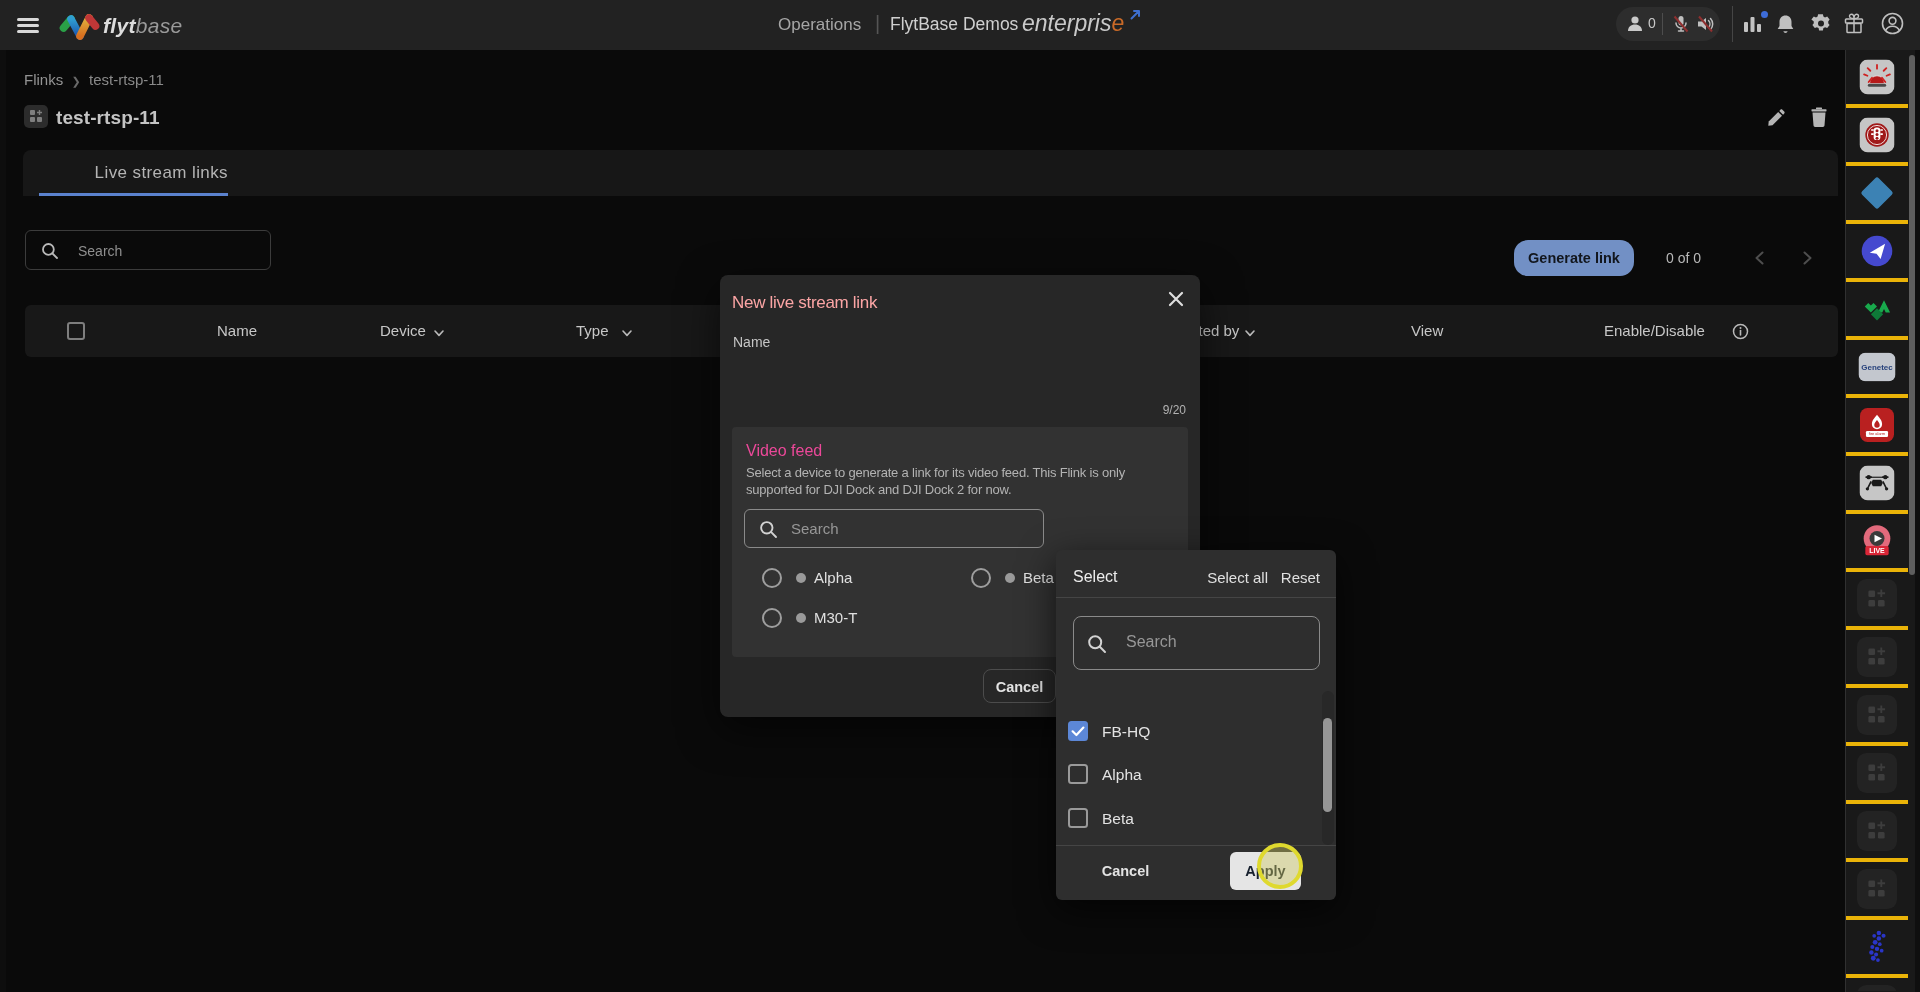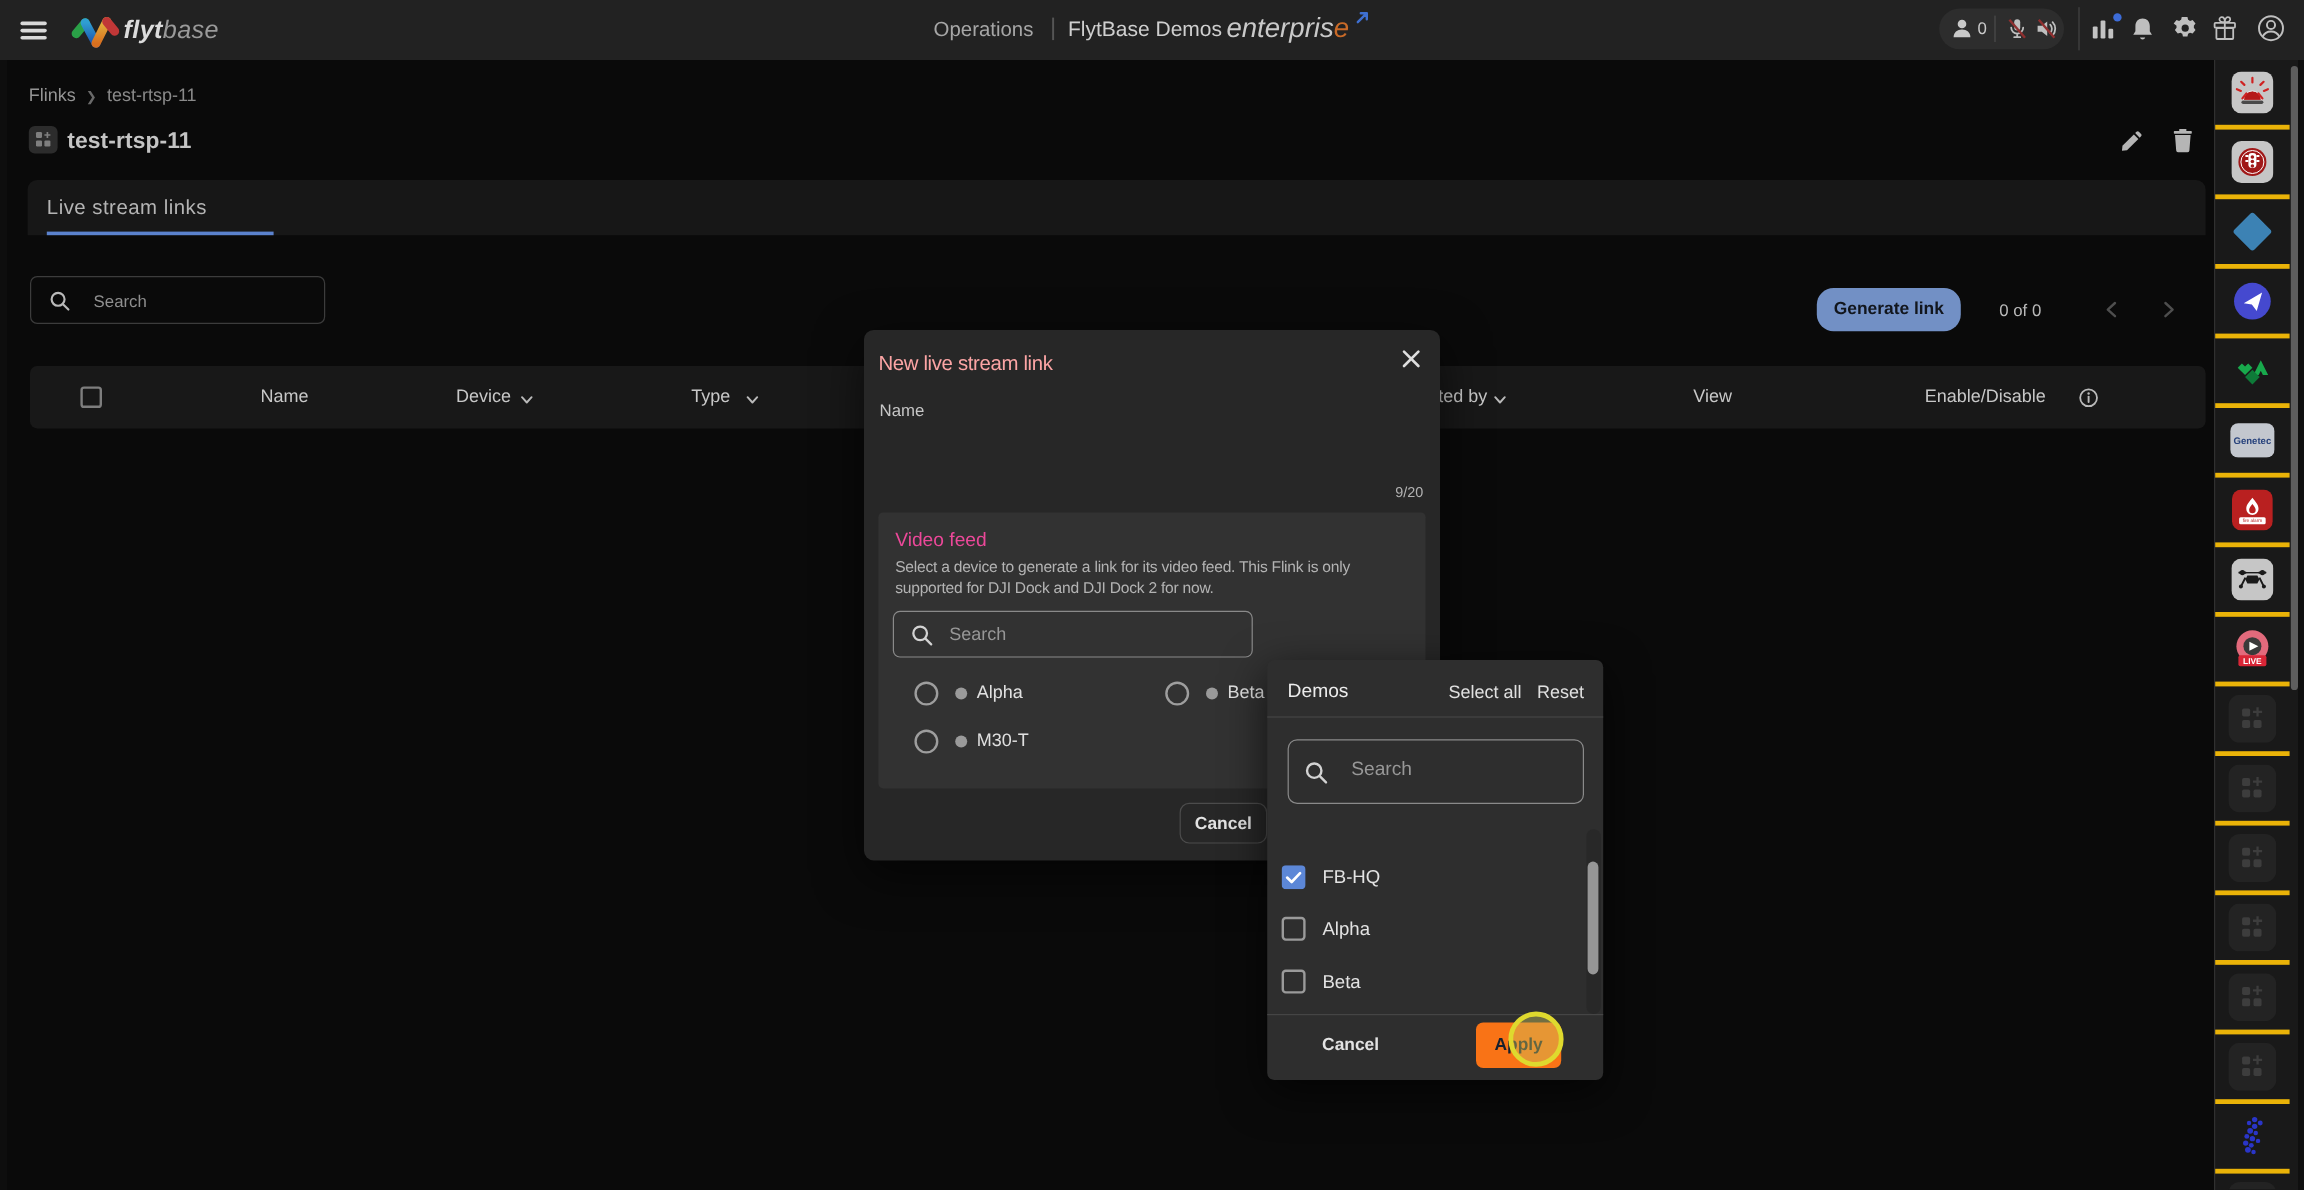--- a/index.html
+++ b/index.html
@@ -8,21 +8,21 @@
 
   
   #topbar { position:absolute; left:0; top:0; width:1920px; height:50px; background:#222222; }
   #burger { position:absolute; left:17px; top:18px; width:22px; height:16px; }
   #burger div { height:2.6px; background:#d9d9d9; border-radius:2px; margin-bottom:3.6px; }
 
   
   #main { position:absolute; left:0; top:50px; width:1845px; height:942px; background:#0a0a0a; }
   #crumb { position:absolute; left:24px; top:21px; font-size:15px; color:#949494; }
   #tabrow { position:absolute; left:23px; top:100px; width:1815px; height:46px; background:#171717; border-radius:8px 8px 0 0; }
-  #tabrow .tab { position:absolute; left:16px; top:0; width:189px; height:46px; line-height:46px; text-align:left; color:#b4b4b4; font-size:17px; letter-spacing:.4px; }
+  #tabrow .tab { position:absolute; left:16px; top:0; width:189px; height:46px; line-height:46px; text-align:right; color:#b4b4b4; font-size:17px; letter-spacing:.4px; }
   #tabrow .ink { position:absolute; left:16px; bottom:0; width:189px; height:3px; background:#5b82ce; }
   #searchMain { position:absolute; left:25px; top:180px; width:246px; height:40px; border:1px solid #3c3c3c; border-radius:6px; }
   #genBtn { position:absolute; left:1514px; top:190px; width:120px; height:36px; background:#7290c5; border-radius:14px; color:#12161d; font-size:14.5px; font-weight:bold; text-align:center; line-height:36px; }
   #pag { position:absolute; left:1650px; top:190px; height:36px; line-height:36px; color:#b9b9b9; font-size:14px; }
   #thead { position:absolute; left:25px; top:255px; border-radius:6px; width:1813px; height:52px; background:#181818; color:#c7c7c7; font-size:15px; }
 
   
   #sidebar { position:absolute; left:1845px; top:50px; width:75px; height:942px; background:#191919; border-left:1px solid #303030; }
   .cell { position:absolute; left:0px; width:62px; height:58px; border-bottom:4px solid #eab308; }
   .ic { position:absolute; left:50%; top:50%; transform:translate(-50%,-50%); }
@@ -400,21 +400,21 @@
     <div class="radio-row" style="position:absolute;left:30px;top:181px;">
       <span class="rc"></span>
         <span class="dot"></span>
         <span class="rl">M30-T</span>
     </div>
   </div>
   <div style="position:absolute;left:263px;top:394px;width:73px;height:34px;border:1px solid #4c4c4c;border-radius:8px;text-align:center;line-height:34px;font-size:14.5px;color:#e3e3e3;font-weight:600;">Cancel</div>
   <div style="position:absolute;left:348px;top:394px;width:120px;height:34px;background:#4a71c4;border-radius:8px;"></div>
 </div>
 <div id="popup">
-  <div style="position:absolute;left:17px;top:18px;font-size:16px;color:#ececec;">Demos</div>
+  <div style="position:absolute;left:17px;top:18px;font-size:16px;color:#ececec;">Select</div>
   <div style="position:absolute;right:68px;top:19px;font-size:15px;color:#e0e0e0;">Select all</div>
   <div style="position:absolute;right:16px;top:19px;font-size:15px;color:#e0e0e0;">Reset</div>
   <div style="position:absolute;left:0;top:47px;width:280px;height:1px;background:#454545;"></div>
   <div class="sbox" style="left:17px;top:66px;width:247px;height:54px;border-radius:8px;">
     <svg style="position:absolute;left:13px;top:17px;" width="20" height="20" viewBox="0 0 20 20">
         <circle cx="8.2" cy="8.2" r="6" fill="none" stroke="#d2d2d2" stroke-width="2"></circle>
         <line x1="12.8" y1="12.8" x2="18" y2="18" stroke="#d2d2d2" stroke-width="2" stroke-linecap="round"></line>
       </svg>
       <span style="position:absolute;left:52px;top:16px;font-size:16px;color:#979797;">Search</span>
   </div>
@@ -432,15 +432,15 @@
       <span class="cl">Alpha</span>
   </div>
   <div class="chk-row" style="position:absolute;left:12px;top:258px;">
     <span class="cb"></span>
       <span class="cl">Beta</span>
   </div>
   <div style="position:absolute;left:266px;top:141px;width:12px;height:154px;background:#282828;border-radius:6px;"></div>
   <div style="position:absolute;left:267px;top:168px;width:9px;height:94px;background:#969696;border-radius:5px;"></div>
   <div style="position:absolute;left:0;top:295px;width:280px;height:1px;background:#454545;"></div>
   <div style="position:absolute;left:33px;top:306px;width:73px;height:30px;text-align:center;line-height:30px;font-size:14.5px;color:#e3e3e3;font-weight:600;">Cancel</div>
-  <div style="position:absolute;left:174px;top:302px;width:71px;height:38px;background:#f97316;border-radius:6px;text-align:center;line-height:38px;font-size:14.5px;color:#17202e;font-weight:600;">Apply</div>
+  <div style="position:absolute;left:174px;top:302px;width:71px;height:38px;background:#e5e5e5;border-radius:6px;text-align:center;line-height:38px;font-size:14.5px;color:#17202e;font-weight:600;">Apply</div>
 </div>
 <div id="cursor"></div>
 
 </body></html>

